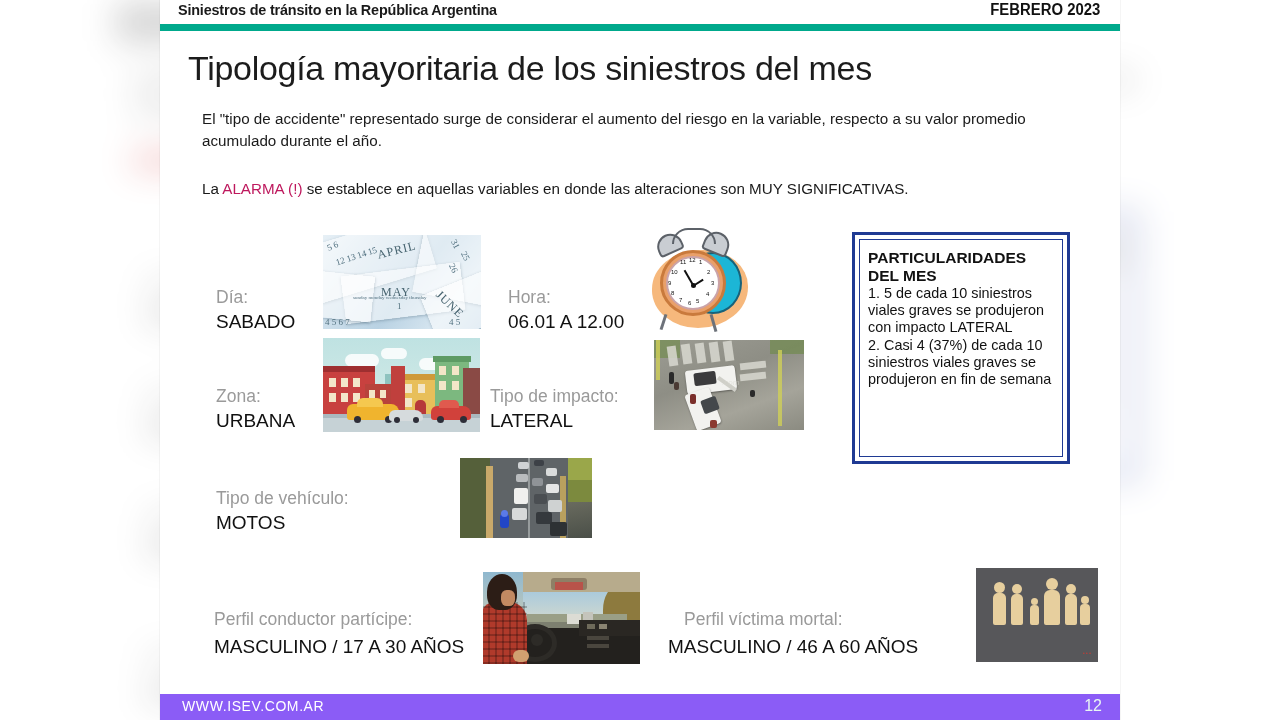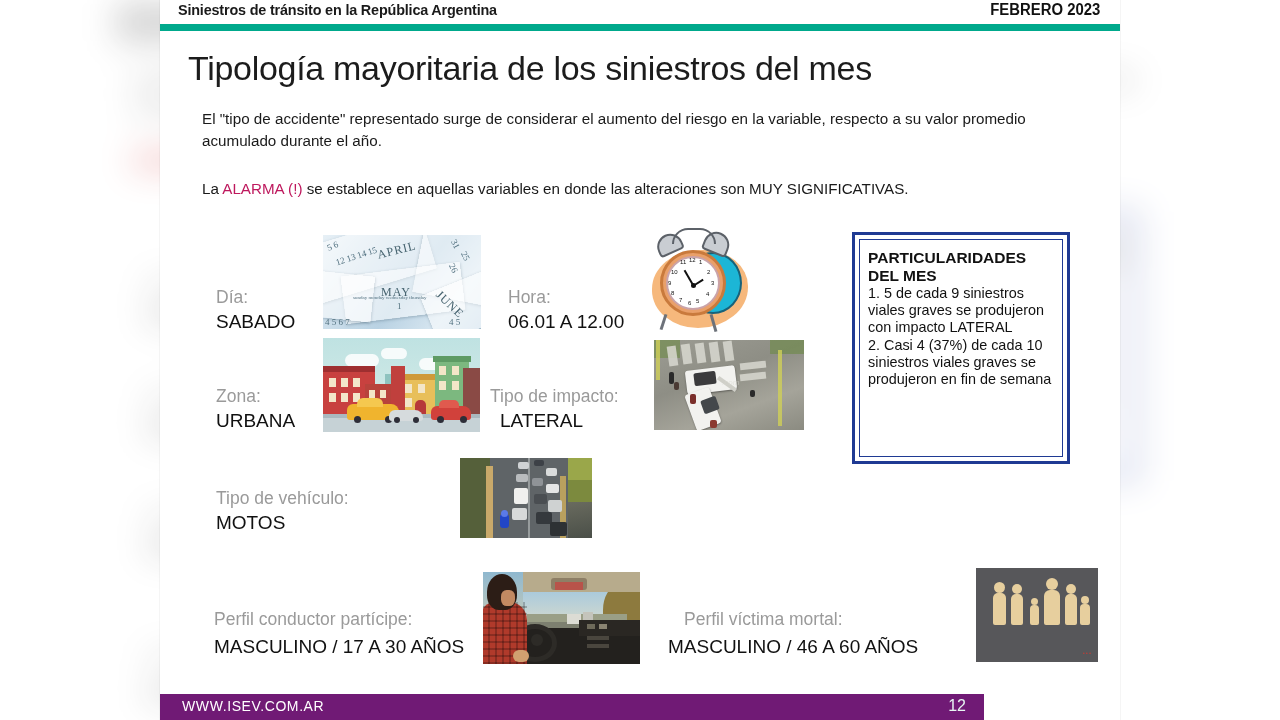--- a/index.html
+++ b/index.html
@@ -140,21 +140,21 @@
   .part-title {
     font-size:15.5px; font-weight:bold; color:#111; line-height:1.14;
     font-family:"Liberation Sans", sans-serif;
   }
   .part-body {
     font-size:14.4px; color:#111; line-height:1.17; margin-top:1px;
     font-family:"Liberation Sans", sans-serif;
   }
 
   
-  .ftr { position:absolute; left:0; bottom:0; width:824px; height:26px; background:#701a75;text-align:center; }
+  .ftr { position:absolute; left:0; bottom:0; width:960px; height:26px; background:#8b5cf6;text-align:center; }
   .ftr-url {
     position:absolute; left:22px; top:4px;
     font-size:14px; color:#ffffff; letter-spacing:.6px;
   }
   .ftr-page {
     position:absolute; right:18px; top:3px;
     font-size:16px; color:#e8f7f3;
   }
 </style>
 </head>
@@ -311,21 +311,21 @@
       <div class="wheel" style="left:71px; top:79px; width:6px; height:6px;"></div>
       <div class="wheel" style="left:90px; top:79px; width:6px; height:6px;"></div>
 
       <div class="car" style="left:108px; top:68px; width:40px; height:14px; background:#d1413b;"></div>
       <div class="car" style="left:116px; top:62px; width:20px; height:8px; background:#e05a4e; border-radius:5px 5px 0 0;"></div>
       <div class="wheel" style="left:114px; top:78px;"></div>
       <div class="wheel" style="left:137px; top:78px;"></div>
     </div>
 
     <div class="lbl" style="left:330px; top:386px;">Tipo de impacto:</div>
-    <div class="val" style="left:340px; top:410px;">LATERAL</div>
+    <div class="val" style="left:330px; top:410px;">LATERAL</div>
 
     <div class="ph ph-crash" style="left:494px; top:340px; width:150px; height:90px;">
       <div class="cr-grass" style="left:-4px; top:-4px; width:30px; height:22px;"></div>
       <div class="cr-grass" style="left:116px; top:-4px; width:40px; height:18px;"></div>
       <div class="cr-zebra" style="left:14px; top:6px;  width:9px; height:20px;"></div>
       <div class="cr-zebra" style="left:28px; top:4px;  width:9px; height:20px;"></div>
       <div class="cr-zebra" style="left:42px; top:3px;  width:9px; height:20px;"></div>
       <div class="cr-zebra" style="left:56px; top:2px;  width:9px; height:20px;"></div>
       <div class="cr-zebra" style="left:70px; top:1px;  width:9px; height:20px;"></div>
       <div class="cr-zebra" style="left:86px; top:22px; width:26px; height:7px; transform:rotate(-6deg);"></div>
@@ -424,21 +424,21 @@
       <div class="pict-head" style="left:90px; top:16px; width:10px; height:10px;"></div>
       <div class="pict-fig" style="left:89px; top:26px; width:12px; height:31px; border-radius:5px 5px 2px 2px;"></div>
       <div class="pict-head" style="left:105px; top:28px; width:8px; height:8px;"></div>
       <div class="pict-fig" style="left:104px; top:36px; width:10px; height:21px; border-radius:4px 4px 2px 2px;"></div>
       <div class="pict-mark" style="right:6px; bottom:6px;">•••</div>
     </div>
 
     <div class="part-box">
       <div class="part-inner">
         <div class="part-title">PARTICULARIDADES DEL MES</div>
-        <div class="part-body">1. 5 de cada 9 siniestros viales graves se produjeron con impacto LATERAL</div>
+        <div class="part-body">1. 5 de cada 10 siniestros viales graves se produjeron con impacto LATERAL</div>
         <div class="part-body">2. Casi 4 (37%) de cada 10 siniestros viales graves se produjeron en fin de semana</div>
       </div>
     </div>
 
     <div class="ftr">
       <div class="ftr-url">WWW.ISEV.COM.AR</div>
       <div class="ftr-page">12</div>
     </div>
 
   </div>

